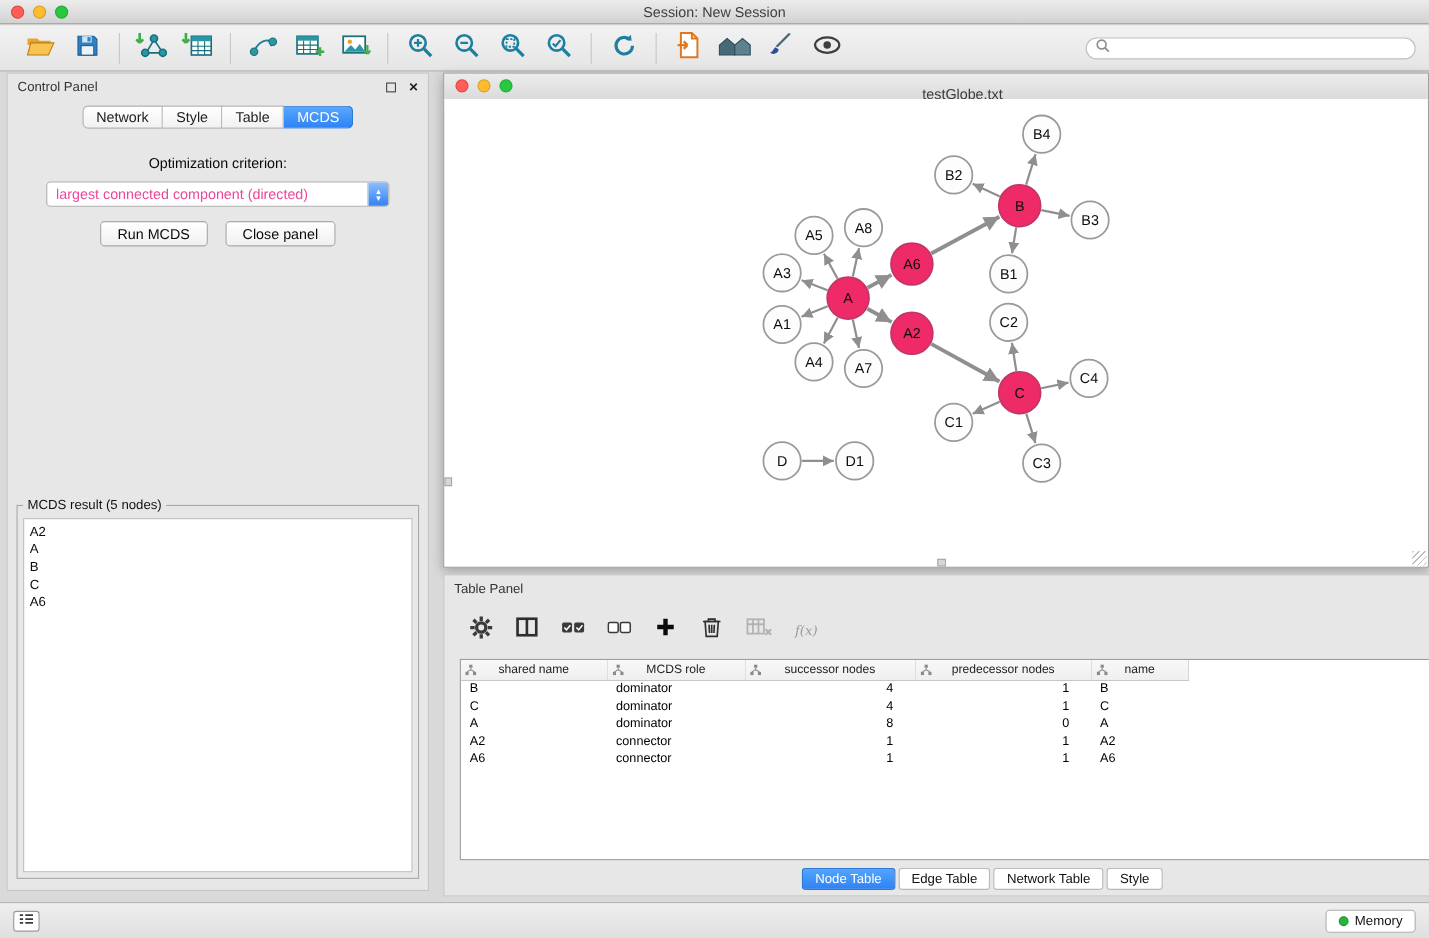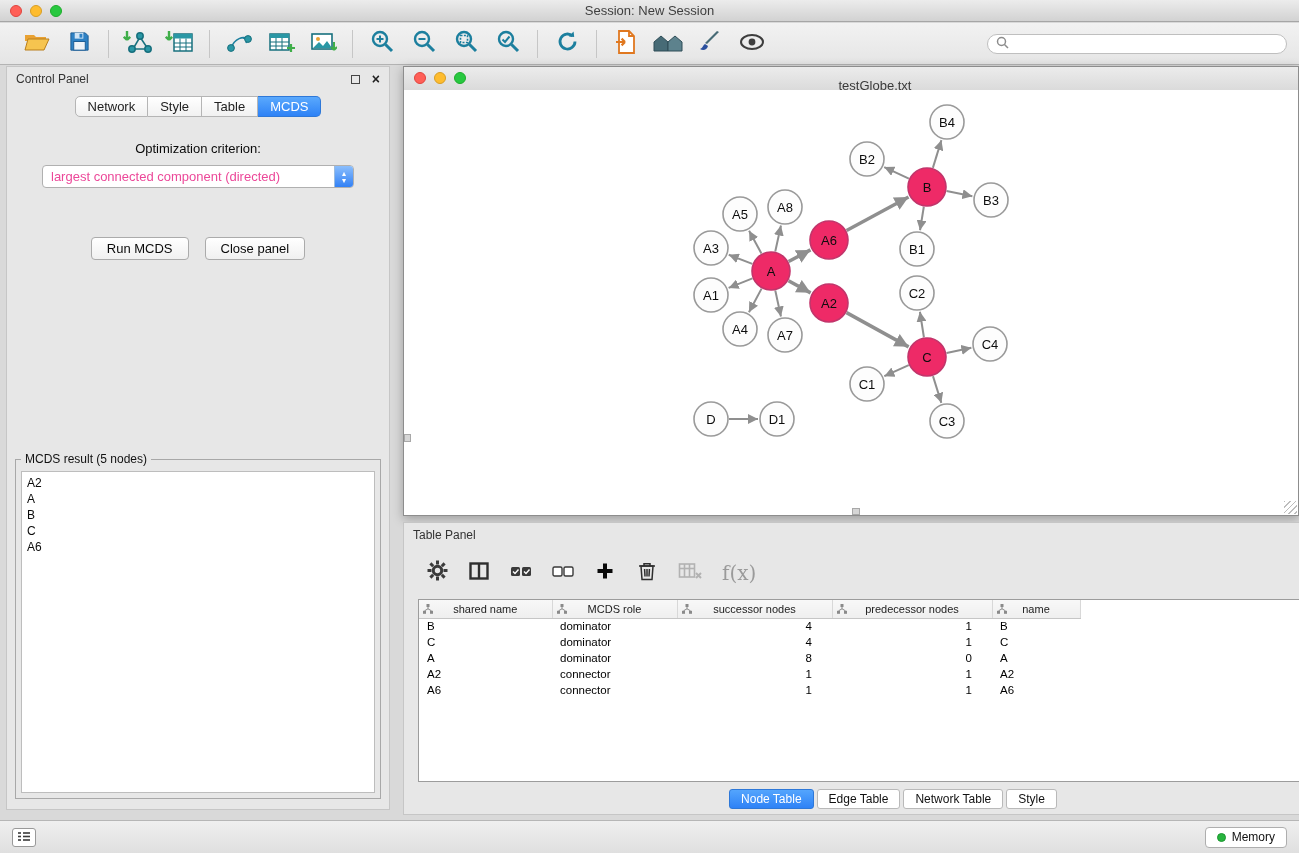--- a/index.html
+++ b/index.html
@@ -46,21 +46,21 @@
   .cp-tab.active { background:linear-gradient(#5aa9fd,#2e82f6); color:#fff; border-color:#2e78d8; }
   .opt-label { text-align:center; font-size:13px; margin-top:24px; color:#0a0a0a; }
   .combo { margin:9px auto 0; width:312px; height:23px; background:#fff; border:1px solid #b0b0b0;
     border-radius:4px; display:flex; align-items:center; font-size:13px; overflow:hidden; }
   .combo-text { flex:1; padding-left:8px; white-space:nowrap; color:#ec4899; }
   .combo-stepper { width:19px; height:23px; background:linear-gradient(#8fc1fd,#2e7ef5);
     display:flex; flex-direction:column; align-items:center; justify-content:center;
     color:#fff; font-size:8px; line-height:7px; border-left:1px solid #9bbce0; }
   .cp-buttons { display:flex; justify-content:center; gap:16px; margin-top:13px; }
   .cp-btn { height:23px; padding:0 15px; font-size:13px; background:linear-gradient(#ffffff,#f0f0f0);
-    border:1px solid #ababab; border-radius:4px; color:#0a0a0a;margin-top:36px; }
+    border:1px solid #ababab; border-radius:4px; color:#0a0a0a; }
   .result-fieldset { position:absolute; left:8px; right:8px; top:392px; bottom:10px;
     border:1px solid #a8a8a8; }
   .result-legend { position:absolute; top:-8px; left:5px; background:#e7e7e7; padding:0 4px;
     font-size:12px; color:#111; }
   .result-list { position:absolute; top:11px; left:5px; right:5px; bottom:5px; background:#fff;
     border:1px solid #bdbdbd; padding:3px 5px; font-size:12px; color:#0a0a0a; line-height:16px; overflow:auto; }
 
   
   .net-window { position:absolute; top:66px; left:403px; width:896px; height:450px;
     background:#fff; border:1px solid #8d8d8d; box-shadow:0 3px 10px rgba(0,0,0,.28); }
@@ -73,21 +73,21 @@
   .nub.left { left:0; top:367px; width:7px; height:8px; }
   .nub.bottom { left:448px; bottom:0; width:8px; height:7px; }
   .resize-corner { position:absolute; right:1px; bottom:1px; width:13px; height:13px;
     background:repeating-linear-gradient(135deg,#bdbdbd 0 1px,transparent 1px 4px); }
 
   
   .table-panel { position:absolute; top:522px; left:403px; width:980px; height:293px;
     background:#e7e7e7; border:1px solid #c6c6c6; }
   .tp-toolbar { display:flex; align-items:center; gap:20px; padding:7px 0 0 22px; height:44px; }
   .tp-tool { display:flex; align-items:center; justify-content:center; min-width:22px; height:26px; }
-  .fx-label { font-family:"DejaVu Serif",serif; font-size:20px; color:#9a9a9a; }
+  .fx-label { font-family:"DejaVu Serif",serif; font-style:italic; font-size:12px; color:#9a9a9a; }
   .tp-table-wrap { position:absolute; left:14px; right:8px; top:76px; bottom:32px; background:#fff;
     border:1px solid #9c9c9c; overflow:hidden; }
   table.node-table { border-collapse:collapse; table-layout:fixed; font-size:11.5px; }
   table.node-table th { background:linear-gradient(#f8f8f8,#efefef); border-right:1px solid #d8d8d8;
     border-bottom:1px solid #c6c6c6; font-weight:normal; height:18px; position:relative;
     font-size:11px; color:#222; text-align:center; }
   .col-icon { position:absolute; left:4px; top:4px; }
   table.node-table td { height:16px; padding:0 8px; color:#000; white-space:nowrap; overflow:hidden; }
   table.node-table td.num { text-align:right; padding-right:20px; }
   .tp-tabs { position:absolute; bottom:5px; left:0; right:0; display:flex; justify-content:center; gap:3px; }

